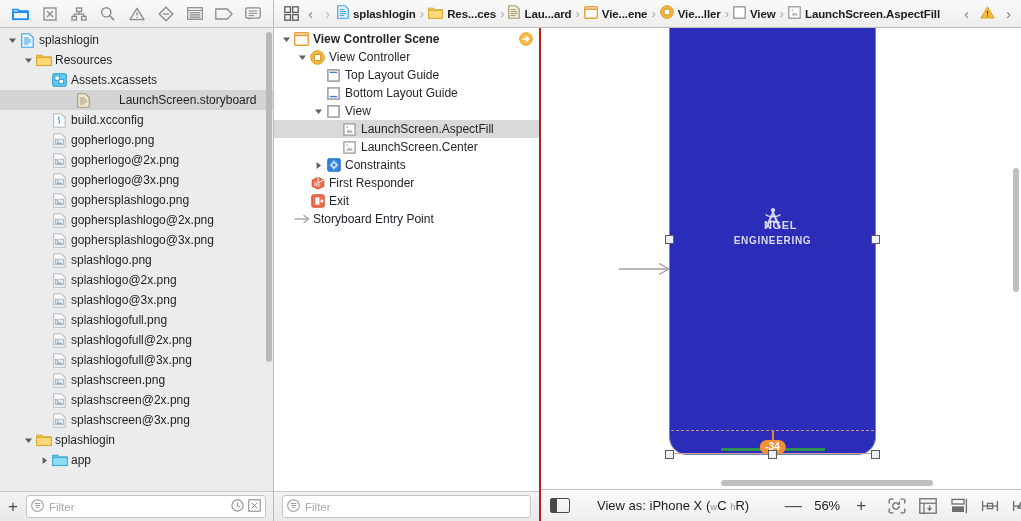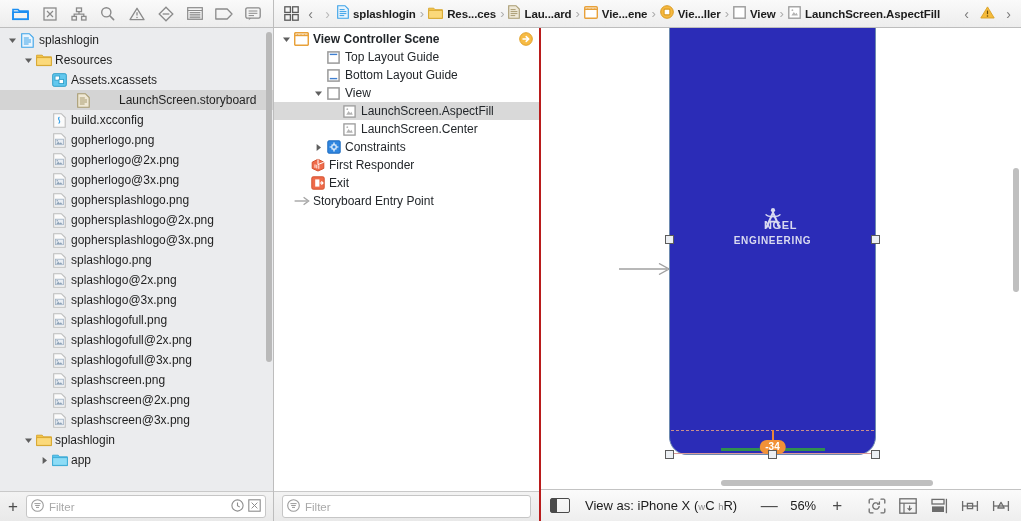--- a/index.html
+++ b/index.html
@@ -325,21 +325,21 @@
   }
 
   
   .statusbar {
     height: 32px; flex: 0 0 32px;
     border-top: 1px solid #c3c3c3;
     background: linear-gradient(#fbfbfb,#eeeeee);
     display: flex;
     align-items: center;
     padding: 0 10px 0 9px;
-    gap: 0;
+    gap: 12px;
   }
   .panel-toggle {
     width: 20px; height: 15px;
     border: 1.4px solid #4a4a4a;
     border-radius: 2px;
     display: flex;
     margin-right: 15px;
     flex: 0 0 20px;
   }
   .panel-toggle i { display:block; width: 6px; background: #4a4a4a; border-right: 1.4px solid #4a4a4a;}
@@ -859,20 +859,34 @@
               </svg>
             </span>
             <span class="rlabel">View Controller Scene</span>
             <span class="entry-arrow">
               <svg width="14" height="14" viewBox="0 0 14 14">
                 <circle cx="7" cy="7" r="6.3" fill="#f7bb44" stroke="#e0a12b" stroke-width="1"></circle>
                 <path d="M4 7h5.2M7.2 4.6L9.8 7l-2.6 2.4" fill="none" stroke="#fff" stroke-width="1.5" stroke-linecap="round" stroke-linejoin="round"></path>
               </svg>
             </span>
           </div>
+          <div class="orow" style="padding-left: 22px;">
+            <span class="tw">
+              <svg width="9" height="9" viewBox="0 0 9 9">
+                <path d="M1 2.6h7L4.5 7z" fill="#5f5f5f"></path>
+              </svg>
+            </span>
+            <span class="ic">
+              <svg width="15" height="15" viewBox="0 0 15 15">
+                <circle cx="7.5" cy="7.5" r="6.8" fill="#f7bb44" stroke="#d99a22" stroke-width="1"></circle>
+                <rect x="4.3" y="4.3" width="6.4" height="6.4" rx="0.8" fill="#fff" stroke="#d99a22" stroke-width="1.2"></rect>
+              </svg>
+            </span>
+            <span class="rlabel">View Controller</span>
+          </div>
           <div class="orow" style="padding-left: 38px;">
             <span class="tw empty"></span>
             <span class="ic">
               <svg width="13" height="13" viewBox="0 0 13 13">
                 <rect x="0.9" y="0.9" width="11.2" height="11.2" fill="#fff" stroke="#9a9a9a" stroke-width="1.5"></rect>
                 <path d="M2.8 3.4h7.4" stroke="#3f7fd0" stroke-width="1.4"></path>
               </svg>
             </span>
             <span class="rlabel">Top Layout Guide</span>
           </div>

